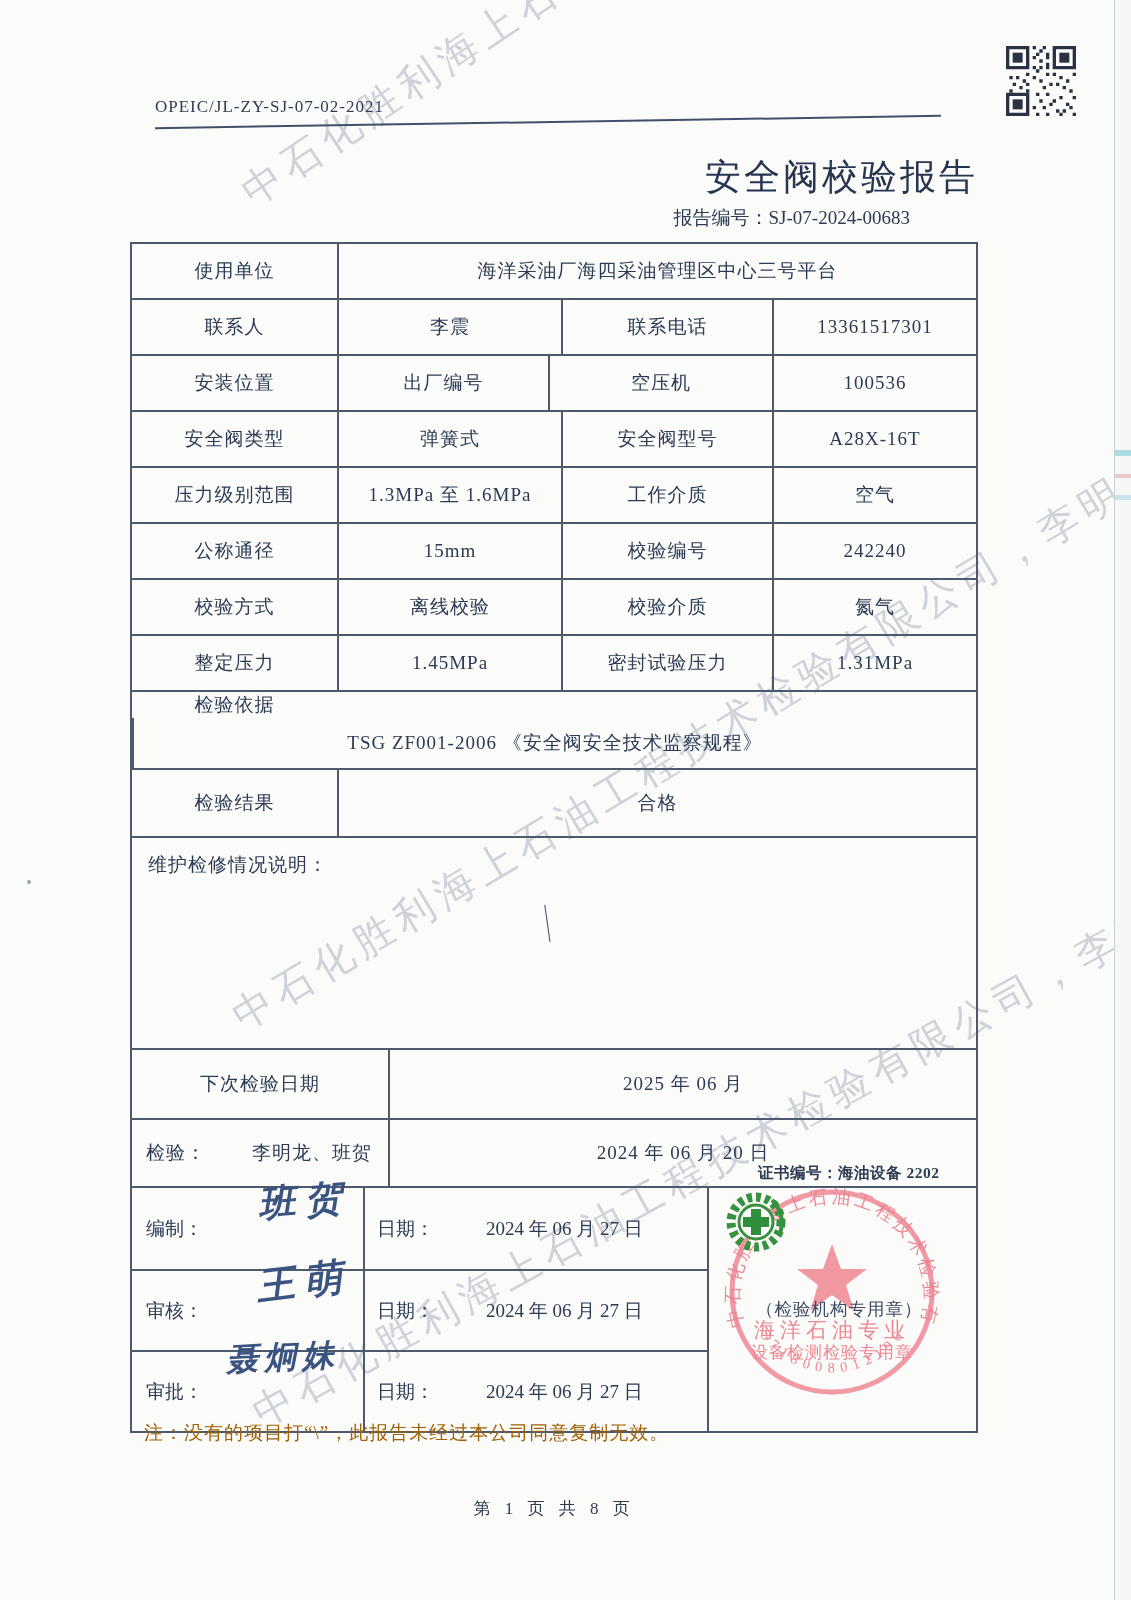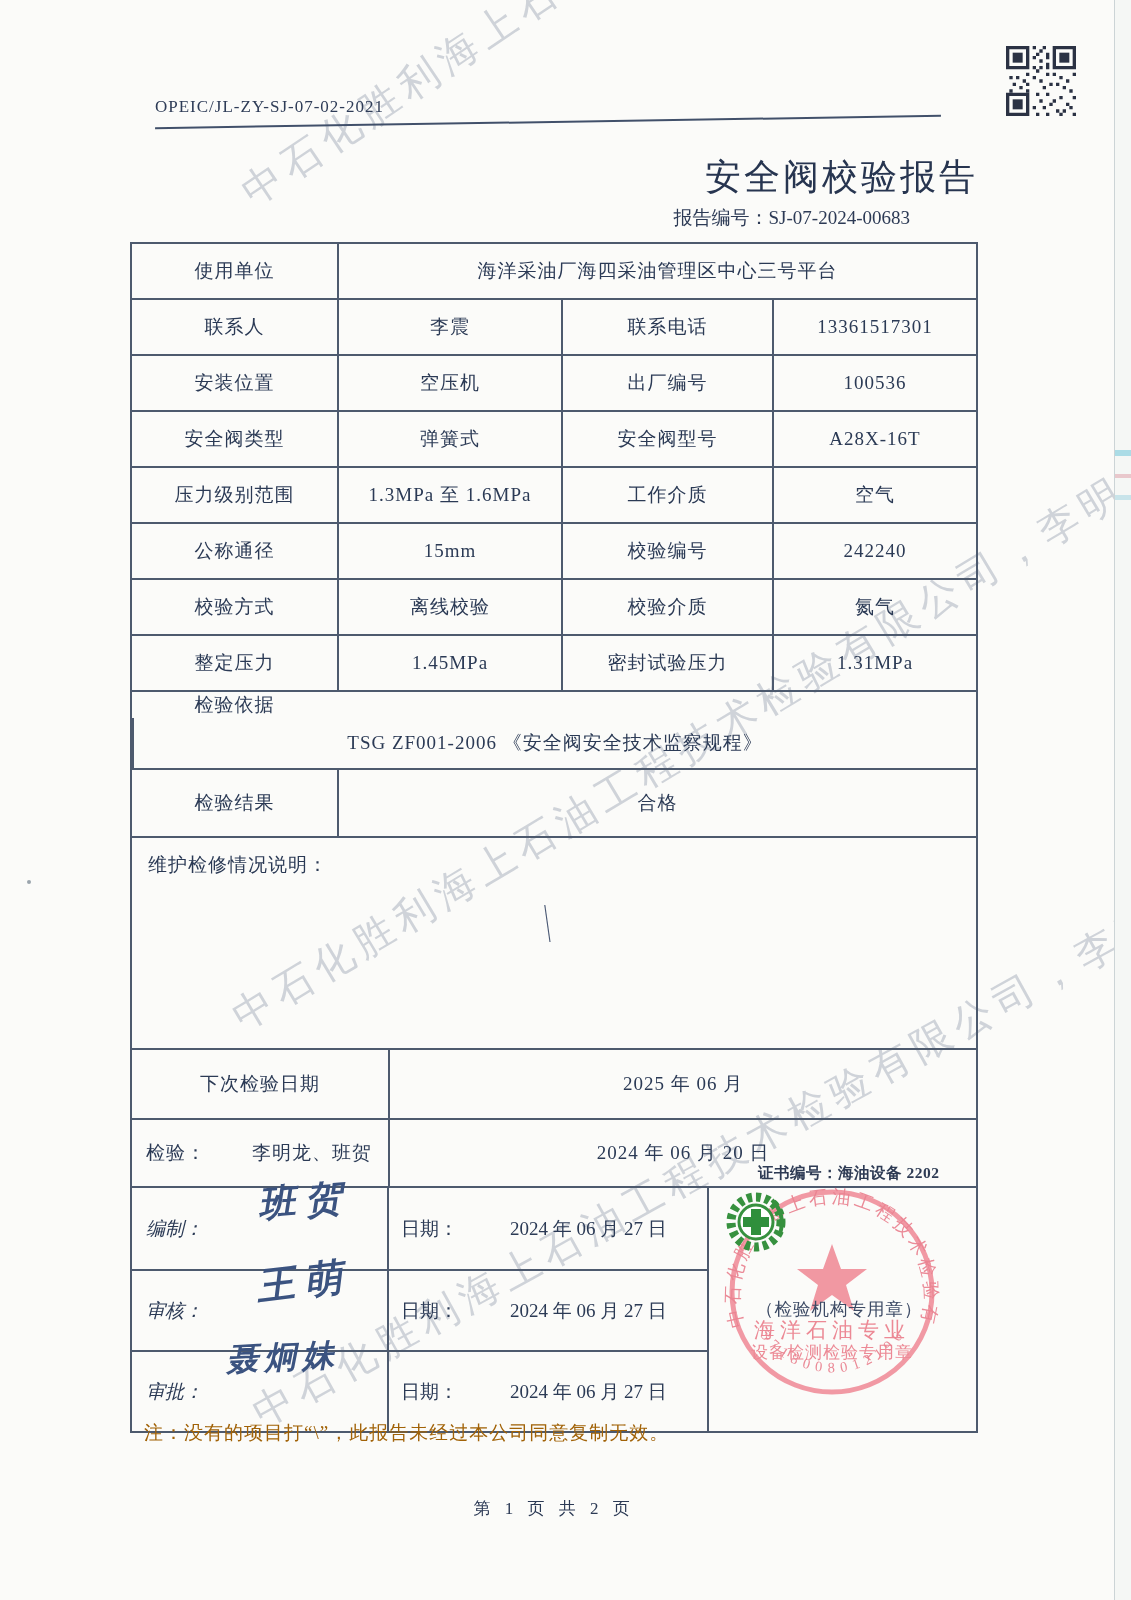--- a/index.html
+++ b/index.html
@@ -30,21 +30,21 @@
   .h54{height:54px;}.h76{height:76px;flex-direction:column;}.h66{height:66px;}.h210{height:210px;}
   .h68{height:68px;}
   .maint{display:block;padding:14px 0 0 16px;text-align:left;}
   .slash{position:absolute;left:540px;top:892px;font-size:54px;color:#475672;transform:scaleX(.42);}
   .leftcell{justify-content:flex-start;padding-left:14px;}
   .names{margin-left:46px;}
   .dateval{margin-left:52px;}
   .signleft{width:575px;display:flex;flex-direction:column;}
   .signrow{display:flex;border-top:2px solid #4d5a6e;height:81px;box-sizing:border-box;}
   .signrow:first-child{border-top:none;}
-  .rolecell{width:255px;display:flex;align-items:center;padding-left:14px;font-size:19px;box-sizing:border-box;font-style:italic;}
+  .rolecell{width:231px;display:flex;align-items:center;padding-left:14px;font-size:19px;box-sizing:border-box;}
   .sdate{flex:1;border-left:2px solid #4d5a6e;display:flex;align-items:center;padding-left:12px;font-size:19px;box-sizing:border-box;}
   .stampcell{flex:1;border-left:2px solid #4d5a6e;position:relative;box-sizing:border-box;}
   
   .sig{position:absolute;font-style:italic;font-weight:600;color:#3b5380;letter-spacing:10px;pointer-events:none;}
   .sigA{left:258px;top:1176px;font-size:37px;transform:rotate(-5deg);}
   .sigB{left:256px;top:1256px;font-size:38px;transform:rotate(-7deg);}
   .sigC{left:226px;top:1336px;font-size:32px;transform:rotate(-3deg);letter-spacing:6px;}
   
   .cert{position:absolute;left:758px;top:1163px;width:208px;
         font-size:15.5px;font-weight:600;color:#2e3b54;letter-spacing:0.5px;z-index:5;}
@@ -96,22 +96,22 @@
       <div class="td fx">海洋采油厂海四采油管理区中心三号平台</div>
     </div>
     <div class="tr h54">
       <div class="td w1">联系人</div>
       <div class="td w2">李震</div>
       <div class="td w3">联系电话</div>
       <div class="td fx">13361517301</div>
     </div>
     <div class="tr h54">
       <div class="td w1">安装位置</div>
+      <div class="td w3">出厂编号</div>
       <div class="td w2">空压机</div>
-      <div class="td w3">出厂编号</div>
       <div class="td fx">100536</div>
     </div>
     <div class="tr h54">
       <div class="td w1">安全阀类型</div>
       <div class="td w2">弹簧式</div>
       <div class="td w3">安全阀型号</div>
       <div class="td fx">A28X-16T</div>
     </div>
     <div class="tr h54">
       <div class="td w1">压力级别范围</div>
@@ -213,21 +213,21 @@
   <div class="stampnote">（检验机构专用章）</div>
   <svg class="emblem" width="72" height="74" viewBox="0 0 72 74">
     <circle cx="36" cy="36" r="25" fill="none" stroke="#37913f" stroke-width="9" stroke-dasharray="5 4"></circle>
     <circle cx="36" cy="36" r="17" fill="#ffffff" stroke="#37913f" stroke-width="3"></circle>
     <rect x="31" y="23" width="10" height="26" fill="#2f8f3c"></rect>
     <rect x="23" y="31" width="26" height="10" fill="#2f8f3c"></rect>
     <path d="M52 14 Q66 28 60 48" fill="none" stroke="#37913f" stroke-width="4"></path>
   </svg>
 
   <div class="note">注：没有的项目打“\”，此报告未经过本公司同意复制无效。</div>
-  <div class="pageno">第 1 页 共 2 页</div>
+  <div class="pageno">第 1 页 共 8 页</div>
 
   <div class="edgestrip"></div>
   <div class="edge"></div>
   <div class="mark m1"></div>
   <div class="mark m2"></div>
   <div class="mark m3"></div>
   <div class="mark dot"></div>
 
 </div>
 

